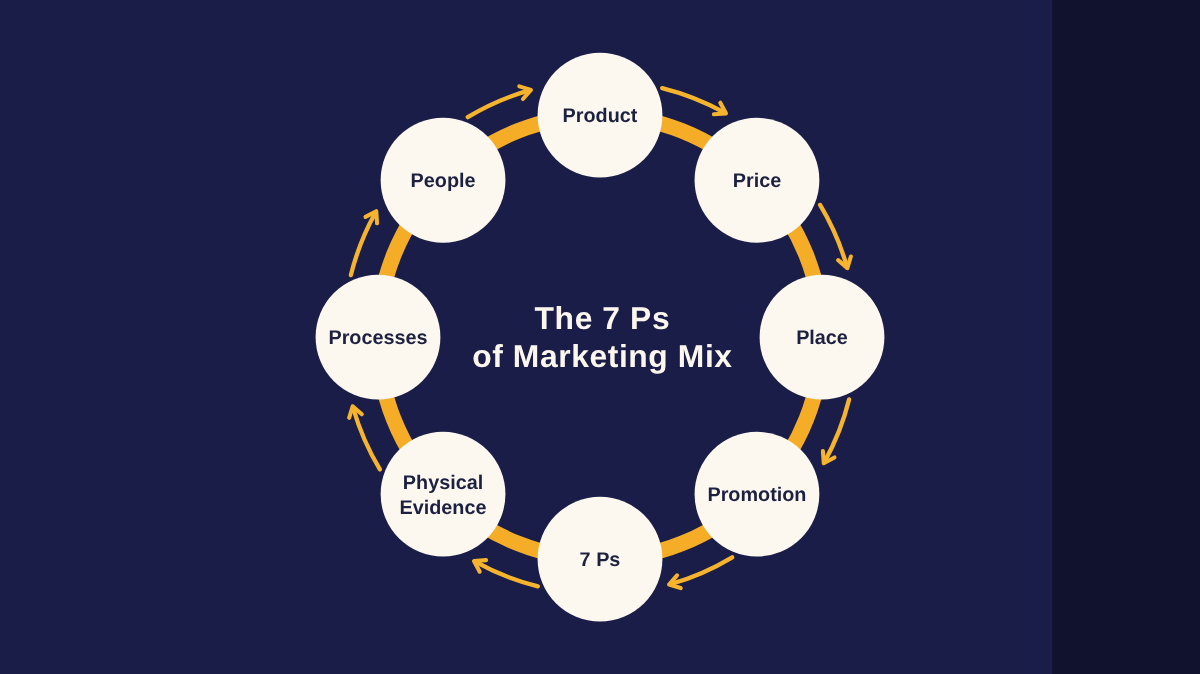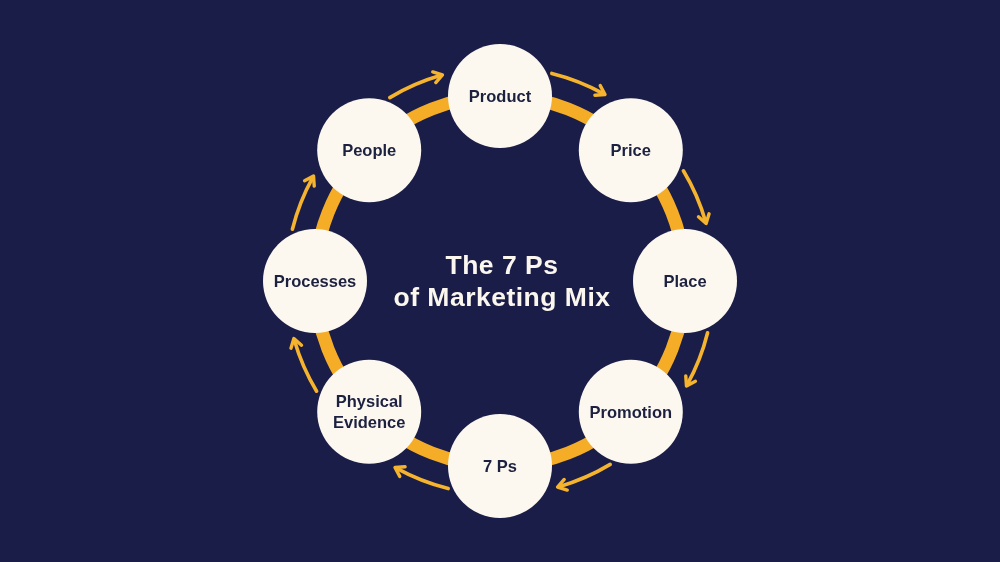--- a/index.html
+++ b/index.html
@@ -1,17 +1,17 @@
 <!DOCTYPE html>
 <html><head>
 <meta charset="utf-8">
 <style>
   html,body{margin:0;padding:0;background:#10122e;}
   .stage{
-    position:relative;width:1000px;height:562px;overflow:hidden;
+    position:relative;width:877px;height:562px;overflow:hidden;
     background:var(--bg,#1a1d47);
   }
   svg{display:block;width:1000px;height:562px;}
   #ring{fill:none;stroke:var(--ring,#f5ad27);stroke-width:13;}
   .flow-arrow{fill:none;stroke:var(--arrow,#f6b42e);stroke-width:3.6;stroke-linecap:round;}
   .node-circle{fill:var(--node-fill,#fcf8f0);}
   .node-label{
     fill:var(--node-text,#1d2140);
     font:700 16.5px "Liberation Sans", sans-serif;
     text-anchor:middle;

